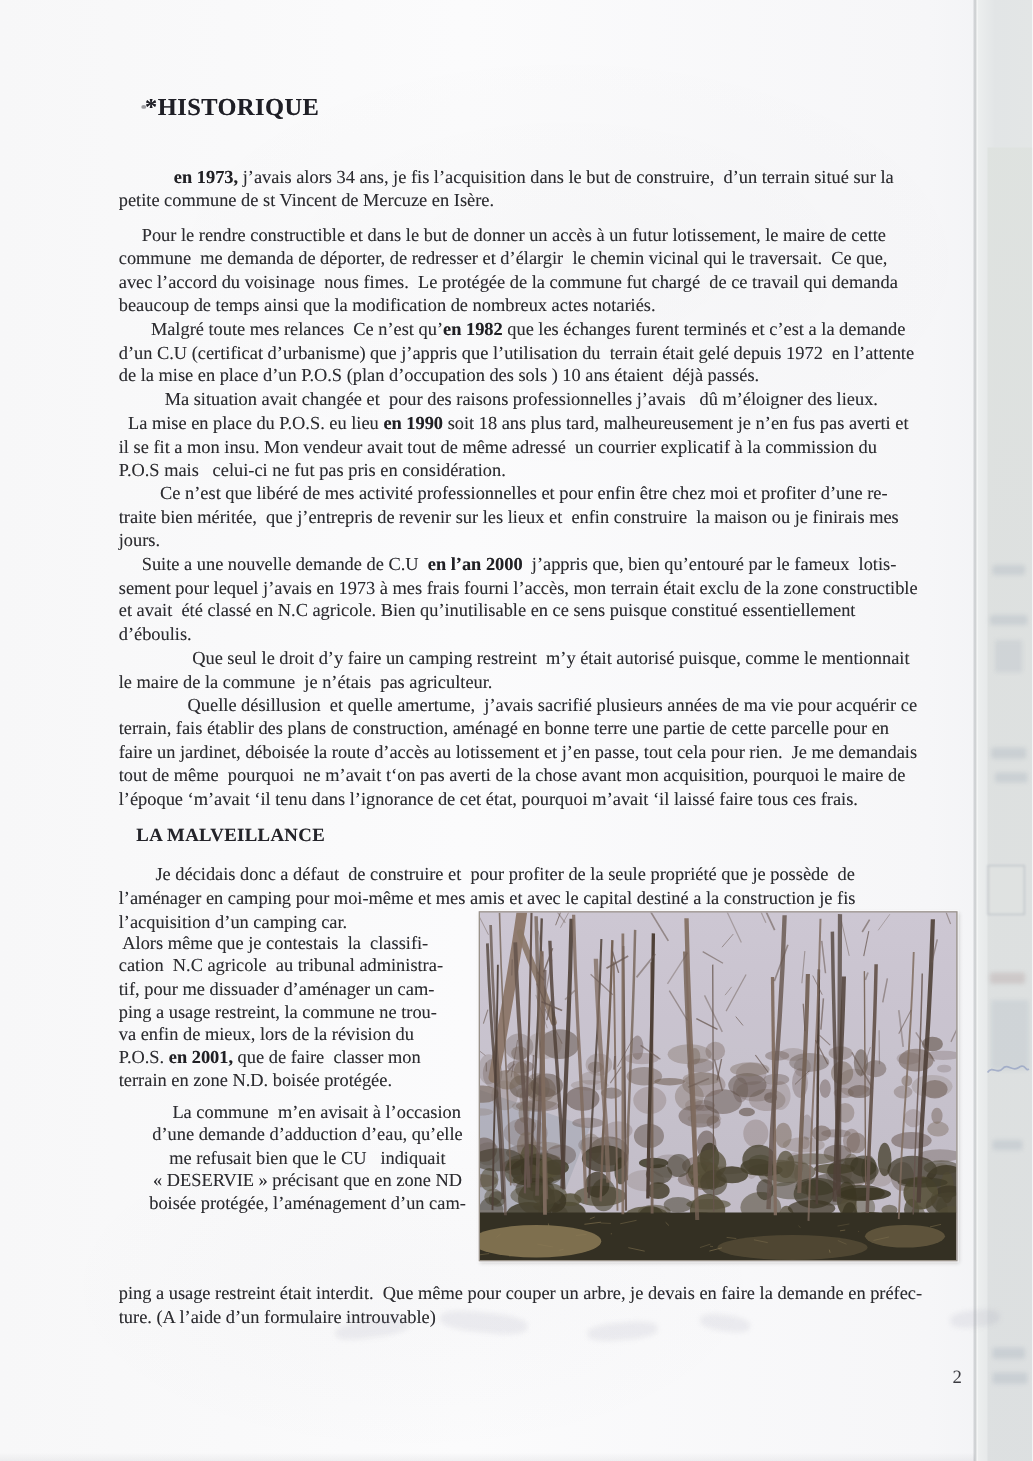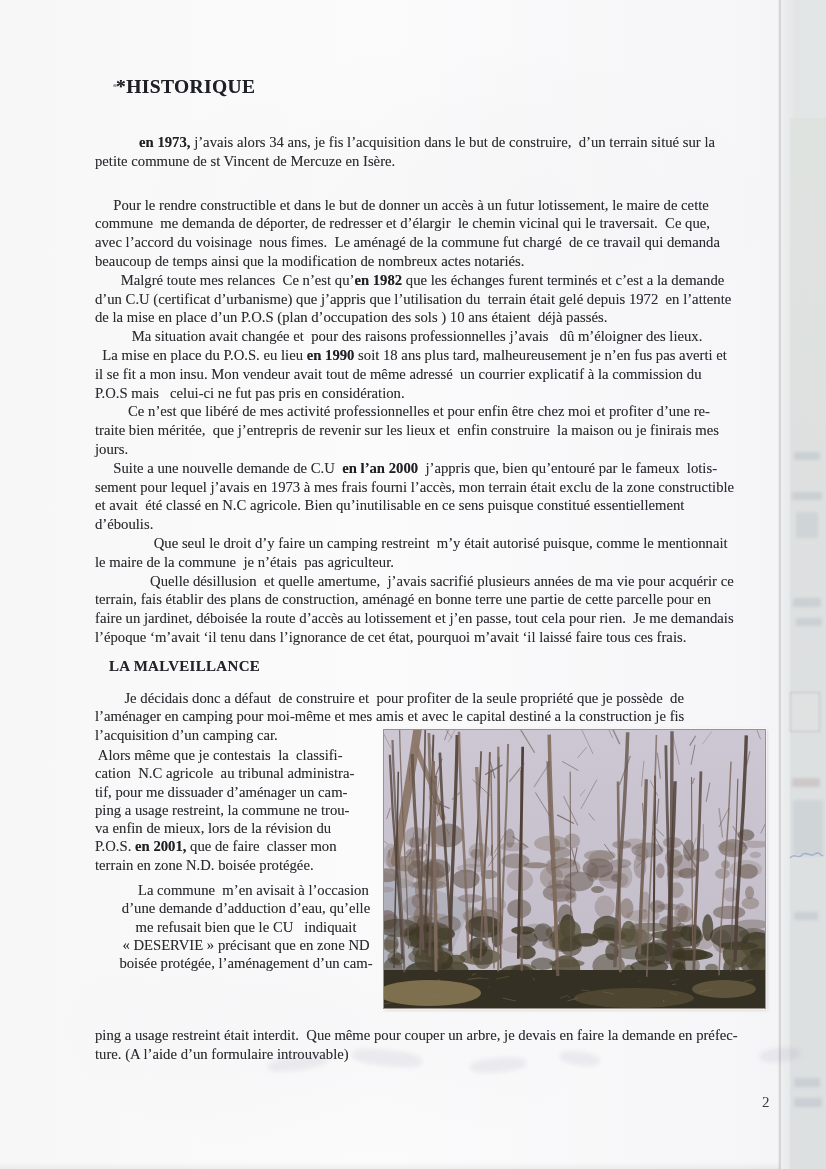--- a/index.html
+++ b/index.html
@@ -21,21 +21,21 @@
     position:absolute;left:116px;top:76px;margin:0;
     font-size:19.5px;font-weight:700;letter-spacing:.4px;color:#1f1f26;
     text-shadow:0 0 .5px rgba(30,30,40,.55);
   }
   .body-text{
     position:absolute;left:95px;top:133px;width:694px;
     font-size:14.7px;line-height:18.8px;
     text-shadow:0 0 .4px rgba(40,40,48,.35);
   }
   .para{margin:0;}
-  .para.gap-after{margin-bottom:25px;}
+  .para.gap-after{margin-bottom:9px;}
   .subheading{
     margin:10px 0 13px 14px;
     font-size:15px;font-weight:700;letter-spacing:.3px;color:#24242a;
   }
   .left-col{
     position:absolute;left:95px;top:746px;width:302px;
     font-size:14.7px;line-height:18.3px;
     text-shadow:0 0 .4px rgba(40,40,48,.35);
   }
   .left-col .pc3{margin-top:7px;text-align:center;}
@@ -92,21 +92,21 @@
   <h1 class="title">*HISTORIQUE</h1>
 
   <div class="body-text">
     <div class="para gap-after">
         <div class="tline">            <b>en 1973,</b> j’avais alors 34 ans, je fis l’acquisition dans le but de construire,  d’un terrain situé sur la</div>
         <div class="tline">petite commune de st Vincent de Mercuze en Isère.</div>
       </div>
     <div class="para">
         <div class="tline">     Pour le rendre constructible et dans le but de donner un accès à un futur lotissement, le maire de cette</div>
         <div class="tline">commune  me demanda de déporter, de redresser et d’élargir  le chemin vicinal qui le traversait.  Ce que,</div>
-        <div class="tline">avec l’accord du voisinage  nous fimes.  Le aménagé de la commune fut chargé  de ce travail qui demanda</div>
+        <div class="tline">avec l’accord du voisinage  nous fimes.  Le protégée de la commune fut chargé  de ce travail qui demanda</div>
         <div class="tline">beaucoup de temps ainsi que la modification de nombreux actes notariés.</div>
       </div>
     <div class="para">
         <div class="tline">       Malgré toute mes relances  Ce n’est qu’<b>en 1982</b> que les échanges furent terminés et c’est a la demande</div>
         <div class="tline">d’un C.U (certificat d’urbanisme) que j’appris que l’utilisation du  terrain était gelé depuis 1972  en l’attente</div>
         <div class="tline">de la mise en place d’un P.O.S (plan d’occupation des sols ) 10 ans étaient  déjà passés.</div>
       </div>
     <div class="para">
         <div class="tline">          Ma situation avait changée et  pour des raisons professionnelles j’avais   dû m’éloigner des lieux.</div>
       </div>
@@ -127,20 +127,21 @@
         <div class="tline">d’éboulis.</div>
       </div>
     <div class="para">
         <div class="tline">                Que seul le droit d’y faire un camping restreint  m’y était autorisé puisque, comme le mentionnait</div>
         <div class="tline">le maire de la commune  je n’étais  pas agriculteur.</div>
       </div>
     <div class="para">
         <div class="tline">               Quelle désillusion  et quelle amertume,  j’avais sacrifié plusieurs années de ma vie pour acquérir ce</div>
         <div class="tline">terrain, fais établir des plans de construction, aménagé en bonne terre une partie de cette parcelle pour en</div>
         <div class="tline">faire un jardinet, déboisée la route d’accès au lotissement et j’en passe, tout cela pour rien.  Je me demandais</div>
+        <div class="tline">tout de même  pourquoi  ne m’avait t‘on pas averti de la chose avant mon acquisition, pourquoi le maire de</div>
         <div class="tline">l’époque ‘m’avait ‘il tenu dans l’ignorance de cet état, pourquoi m’avait ‘il laissé faire tous ces frais.</div>
       </div>
     <h2 class="subheading">LA MALVEILLANCE</h2>
     <div class="para">
         <div class="tline">        Je décidais donc a défaut  de construire et  pour profiter de la seule propriété que je possède  de</div>
         <div class="tline">l’aménager en camping pour moi-même et mes amis et avec le capital destiné a la construction je fis</div>
         <div class="tline">l’acquisition d’un camping car.</div>
       </div>
   </div>
 

